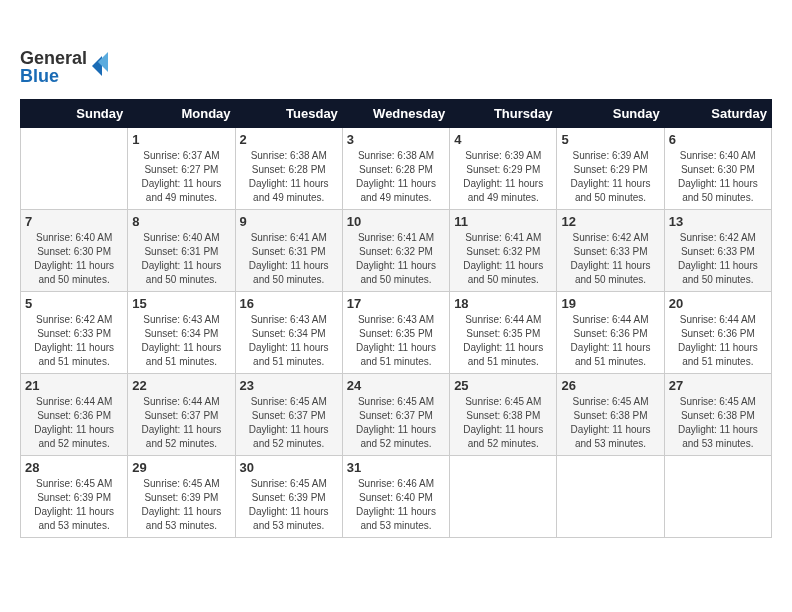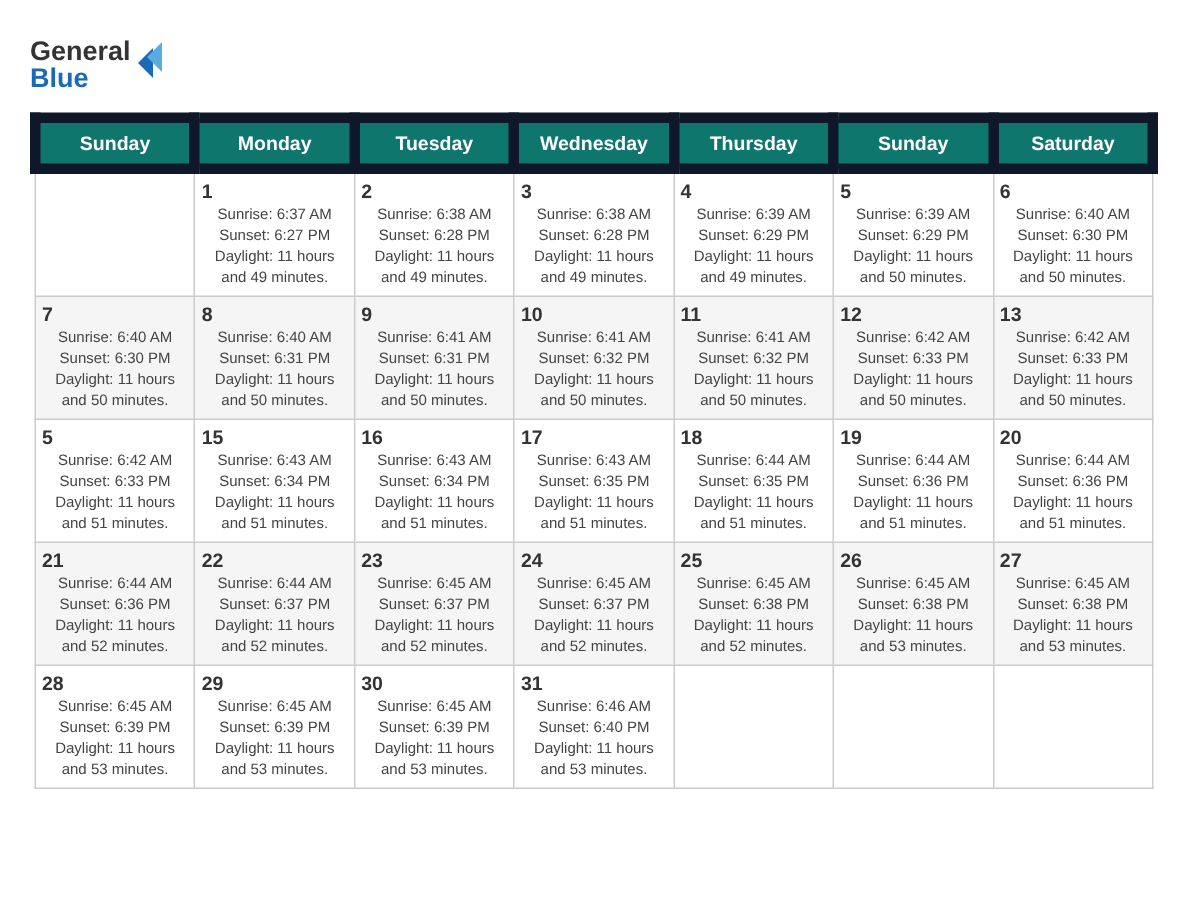--- a/index.html
+++ b/index.html
@@ -13,46 +13,47 @@
     .header {
       display: flex;
       justify-content: space-between;
       align-items: flex-start;
       margin-bottom: 10px;
     }
     .logo {
       display: flex;
       flex-direction: column;
       align-items: flex-end;
+      margin-top: 24px;
     }
     .title-block {
       text-align: right;
     }
     .month-title {
       font-size: 36px;
       font-weight: bold;
       color: #333;
     }
     .subtitle {
       font-size: 16px;
       color: #555;
     }
     table {
       width: 100%;
       border-collapse: collapse;
       font-size: 11px;
     }
     thead tr th {
-      background-color: #0f766e;
+      background-color: #0f172a;
       color: #fff;
       padding: 6px 4px;
-      text-align: center;
+      text-align: right;
       font-size: 13px;
       font-weight: bold;
-      border: 7px solid #0f172a;
+      border: 1px solid #0f172a;
     }
     tbody tr td {
       border: 1px solid #ccc;
       vertical-align: top;
       padding: 4px 4px;
       min-height: 70px;
       width: 14.28%;
     }
     .day-number {
       font-size: 13px;

